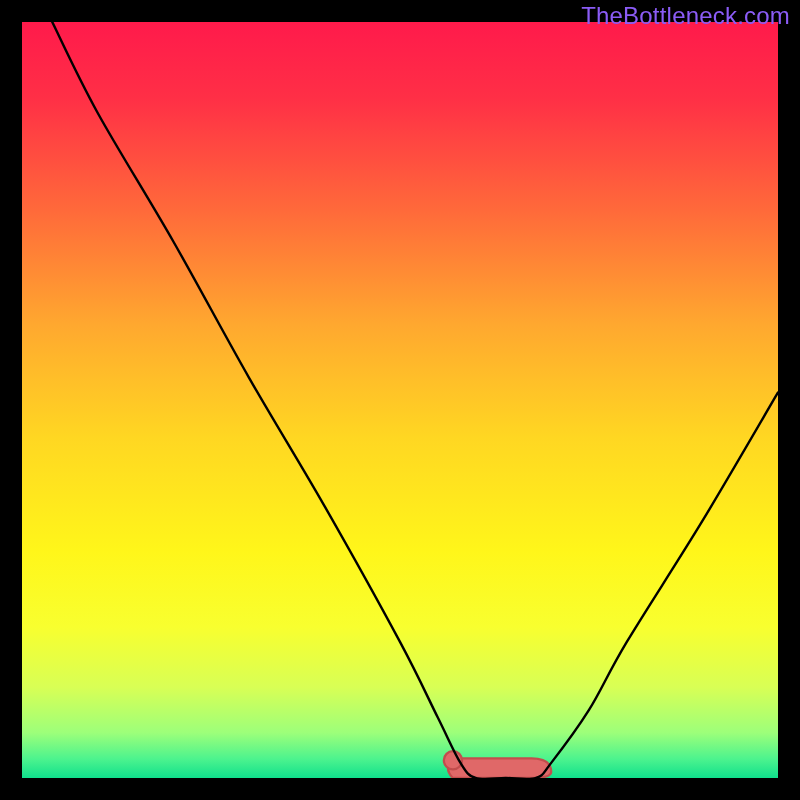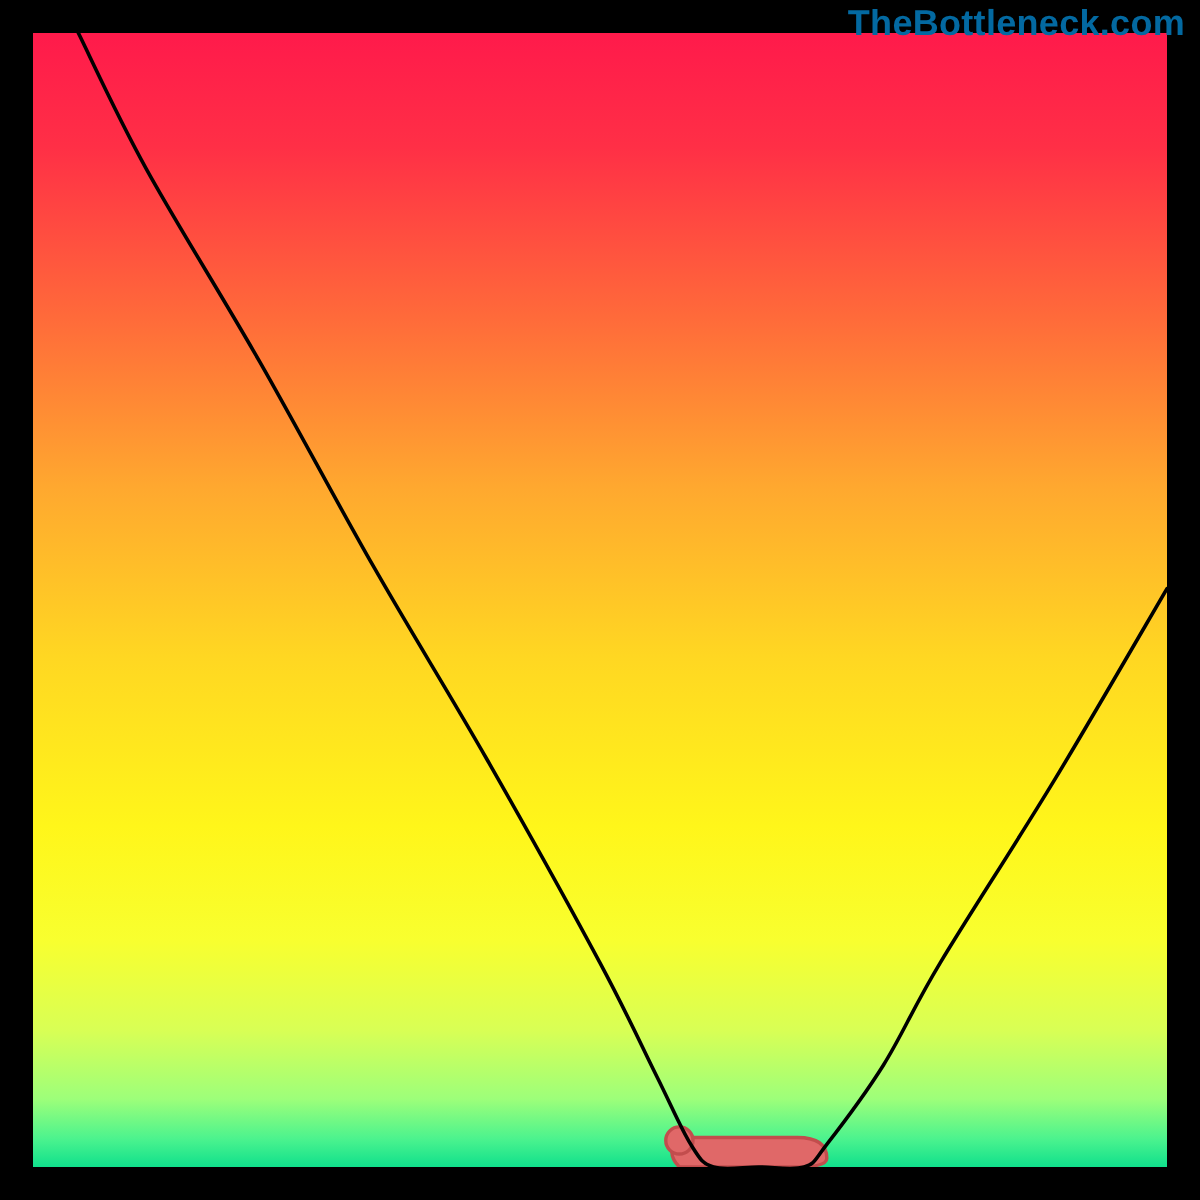--- a/index.html
+++ b/index.html
@@ -36,23 +36,23 @@
     position: absolute;
     left: 0;
     top: 0;
     width: 100%;
     height: 100%;
   }
   .watermark {
     position: absolute;
     top: 2px;
     right: 10px;
-    color: #0369a1;
+    color: #8b5cf6;
     font-size: 24px;
-    font-weight: 700;
+    font-weight: 400;
     letter-spacing: 0.2px;
     user-select: none;
   }
 </style>
 </head>
 <body>
 
 <div class="frame">
 
   <div class="plot">

